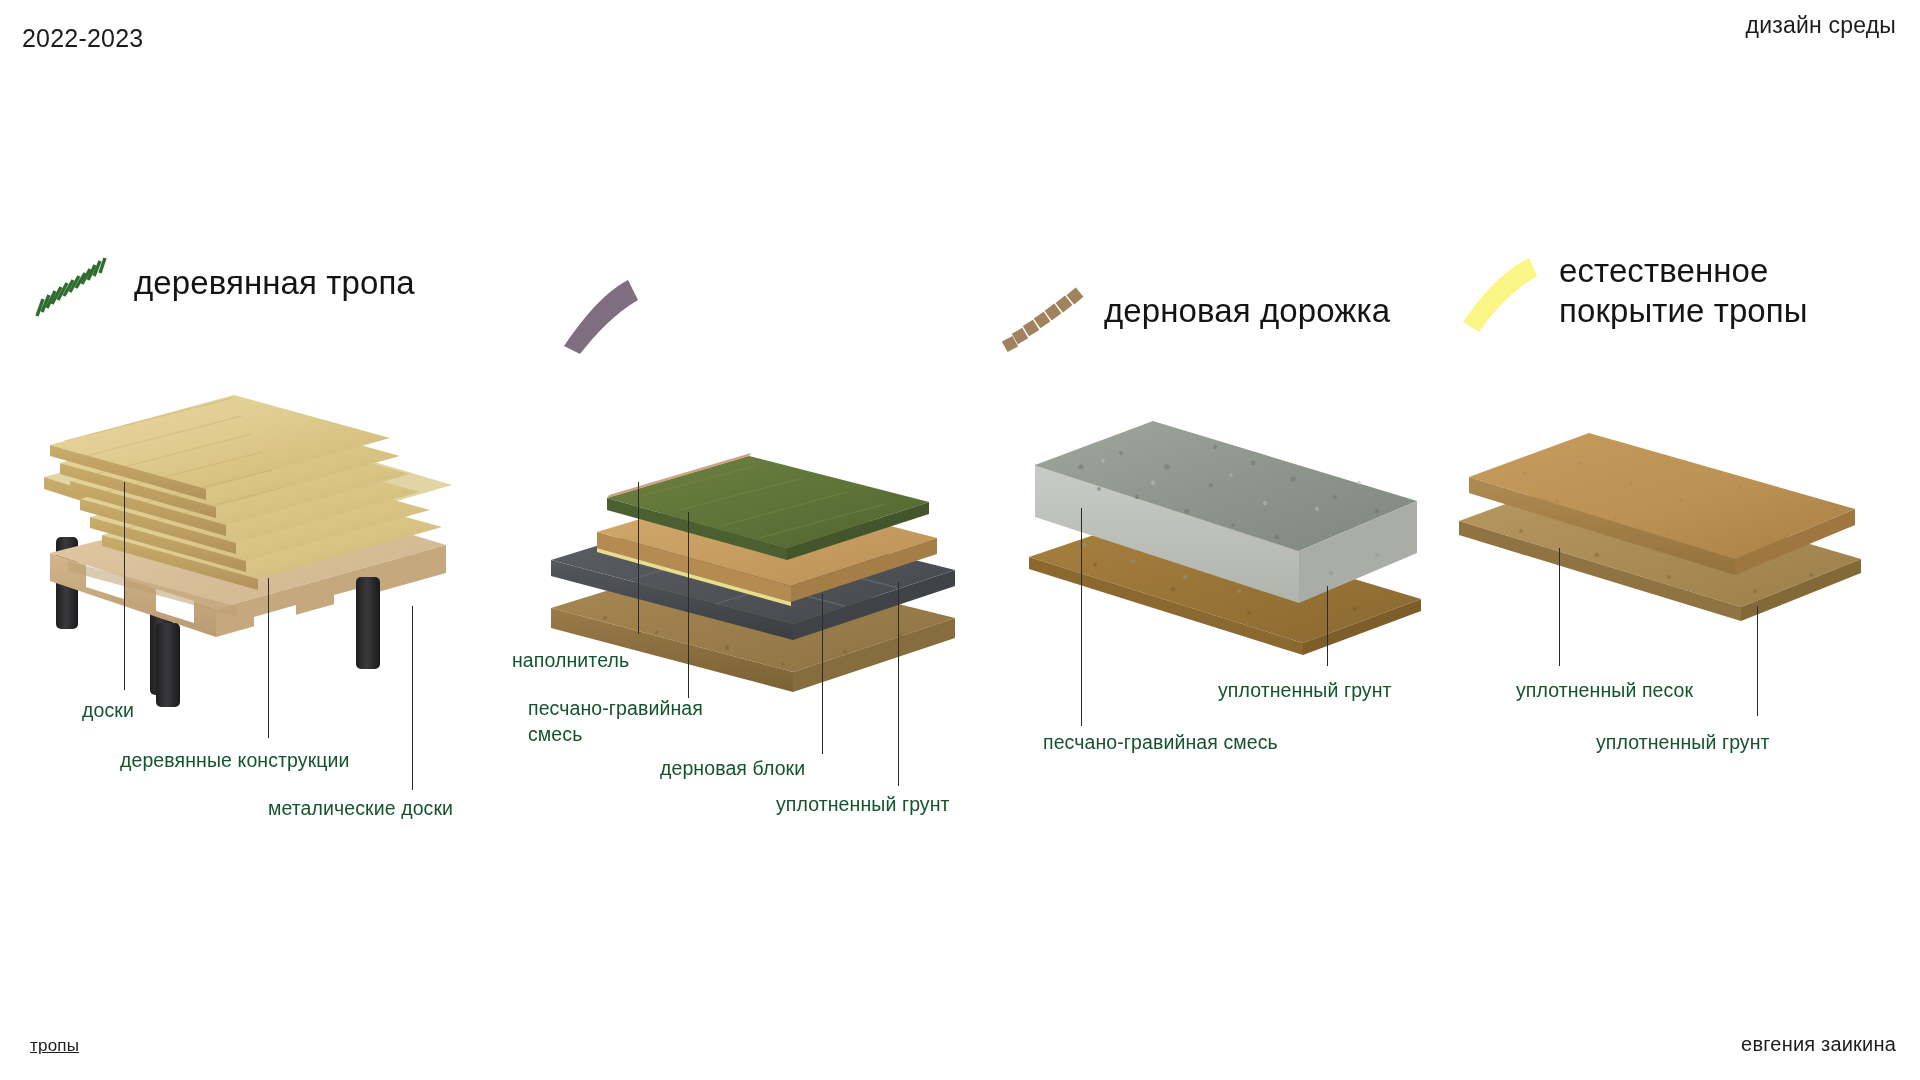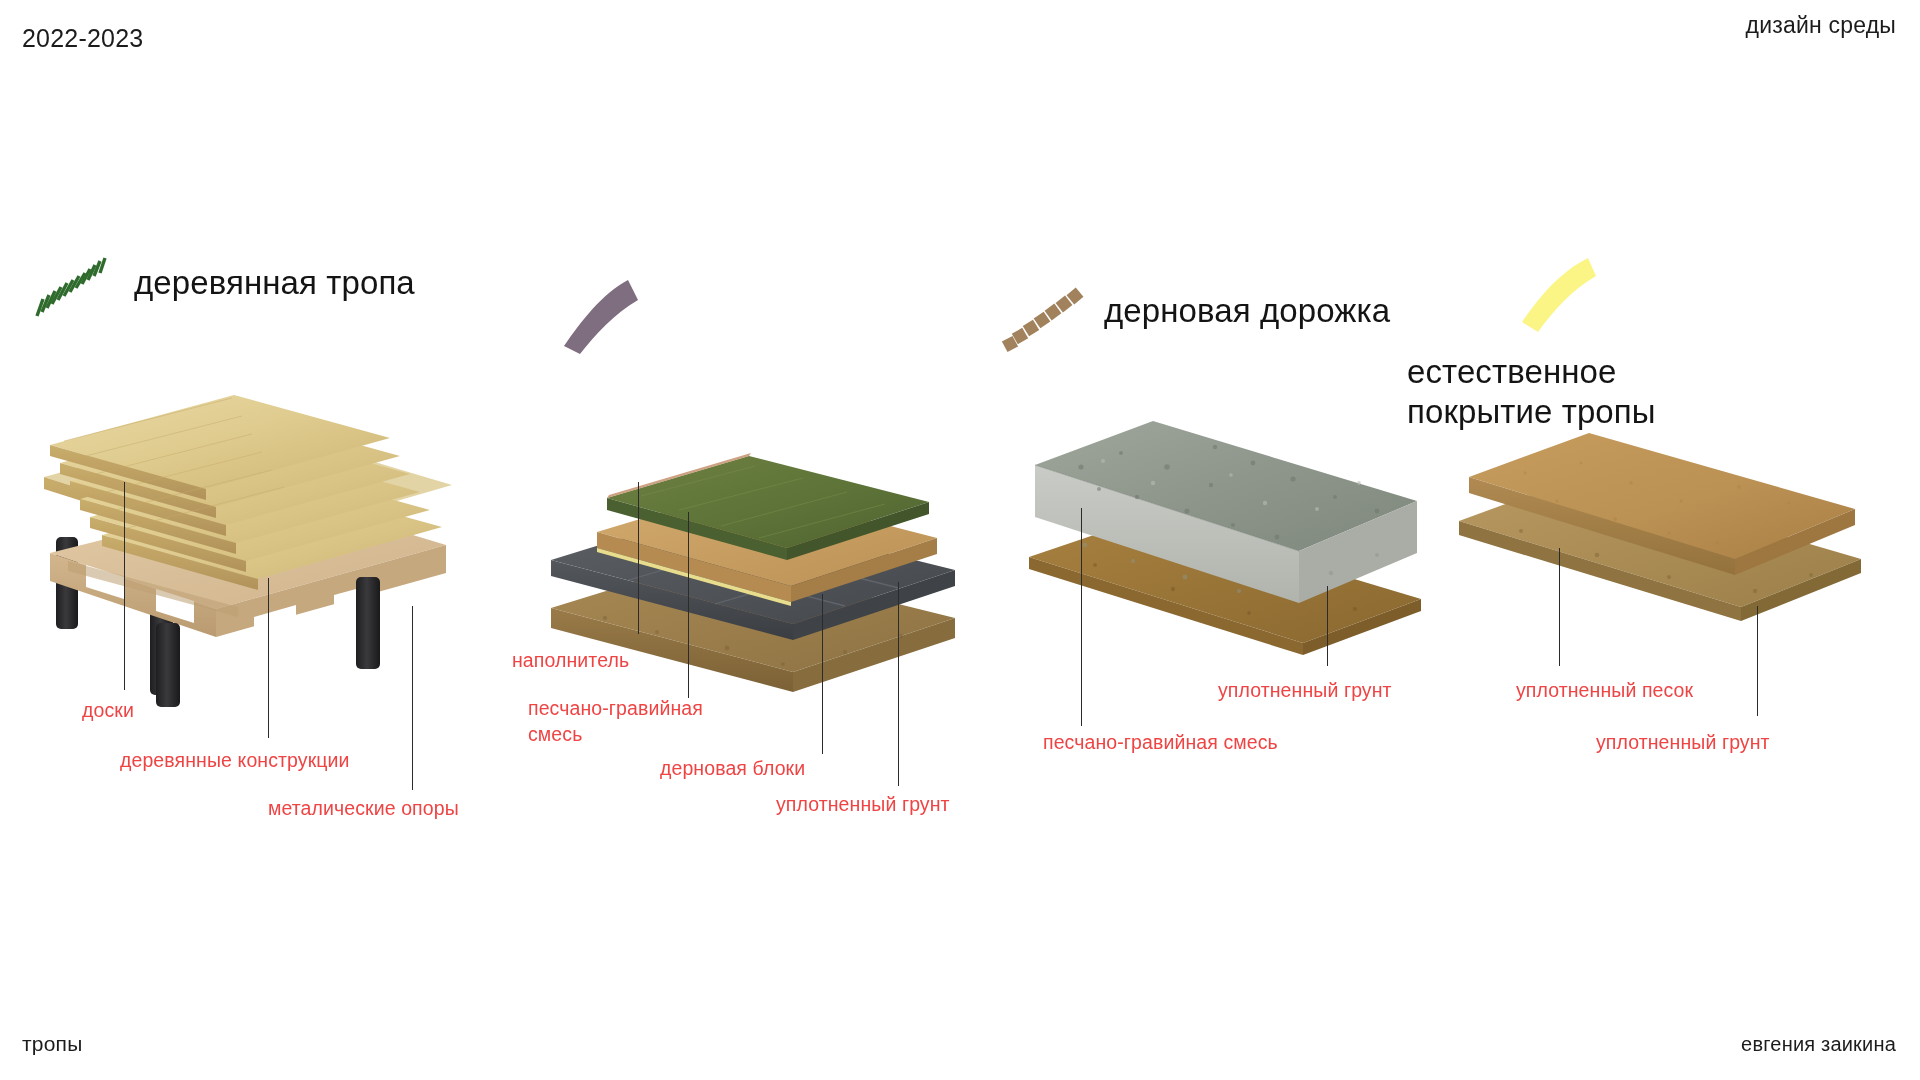--- a/index.html
+++ b/index.html
@@ -9,47 +9,47 @@
     background:#ffffff;
     font-family:"Liberation Sans", sans-serif;
     color:#1c1c1c;
     overflow:hidden;
   }
   .page { position:relative; width:1920px; height:1080px; }
 
   
   .hdr-left  { position:absolute; left:22px;  top:24px;  font-size:25px; letter-spacing:.2px; }
   .hdr-right { position:absolute; right:24px; top:12px;  font-size:23px; letter-spacing:.2px; }
-  .ftr-left  { position:absolute; left:22px;  bottom:24px; font-size:21px; letter-spacing:.2px; }
+  .ftr-left  { position:absolute; left:30px;  bottom:24px; font-size:17px; letter-spacing:.2px;text-decoration:underline; }
   .ftr-right { position:absolute; right:24px; bottom:24px; font-size:20px; letter-spacing:.2px; }
 
   
   .titlerow { position:absolute; display:flex; align-items:center; gap:18px; }
   .t1 { left:30px;  top:240px; }
   .t2 { left:558px; top:268px; }
   .t3 { left:1000px;top:268px; }
-  .t4 { left:1407px;top:248px;flex-direction:column; }
+  .t4 { left:1455px;top:248px; }
 
   .swatch { width:86px; height:86px; flex:0 0 86px; position:relative; }
   .swatch svg { display:block; width:86px; height:86px; overflow:visible; }
 
   .ttl { font-size:33px; font-weight:400; color:#141414; line-height:1.22; letter-spacing:.1px; white-space:nowrap; }
   .ttl.wrap { white-space:normal; width:300px; }
 
   
   .stage { position:absolute; }
   .s1 { left:38px;   top:385px;  width:420px;  height:340px; }
   .s2 { left:545px;  top:440px;  width:420px;  height:270px; }
   .s3 { left:1025px; top:405px;  width:400px;  height:250px; }
   .s4 { left:1455px; top:415px;  width:410px;  height:210px; }
   .stage svg { display:block; overflow:visible; }
 
   
   .lead { position:absolute; width:1.4px; background:#2b2b2b; }
-  .cap  { position:absolute; font-size:19.5px; color:#ef4444; line-height:1.32; letter-spacing:.1px; white-space:nowrap; }
+  .cap  { position:absolute; font-size:19.5px; color:#14532d; line-height:1.32; letter-spacing:.1px; white-space:nowrap; }
   .cap.two { white-space:normal; width:200px; }
 </style>
 </head>
 <body>
 
 <div class="page">
 
   <div class="hdr-left">2022-2023</div>
   <div class="hdr-right">дизайн среды</div>
 
@@ -163,21 +163,21 @@
       </g>
     </svg>
   </div>
 
   <div class="lead" style="left:124px; top:482px; height:208px;"></div>
   <div class="lead" style="left:268px; top:578px; height:160px;"></div>
   <div class="lead" style="left:412px; top:606px; height:184px;"></div>
 
   <div class="cap" style="left:82px; top:698px;">доски</div>
   <div class="cap" style="left:120px; top:748px;">деревянные конструкции</div>
-  <div class="cap" style="left:268px; top:796px;">металические опоры</div>
+  <div class="cap" style="left:268px; top:796px;">металические доски</div>
 
   <div class="titlerow t2">
     <div class="swatch">
       <svg viewBox="0 0 86 86">
         <path d="M6,78 C24,52 44,26 70,12 L80,32 C56,46 38,66 22,86 Z" fill="#7f6d80"></path>
       </svg>
     </div>
   </div>
 
   <div class="stage s2">

